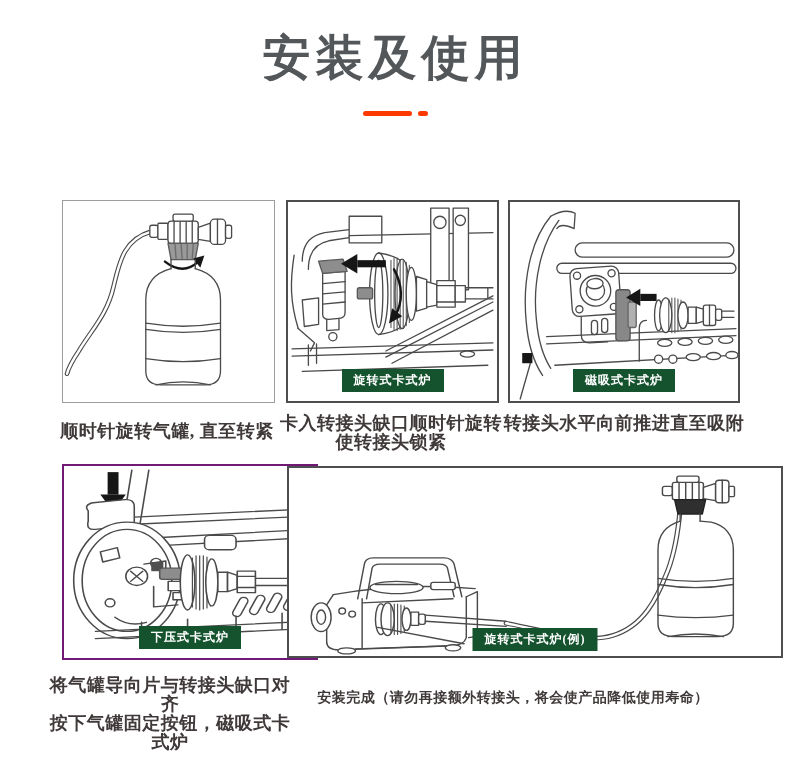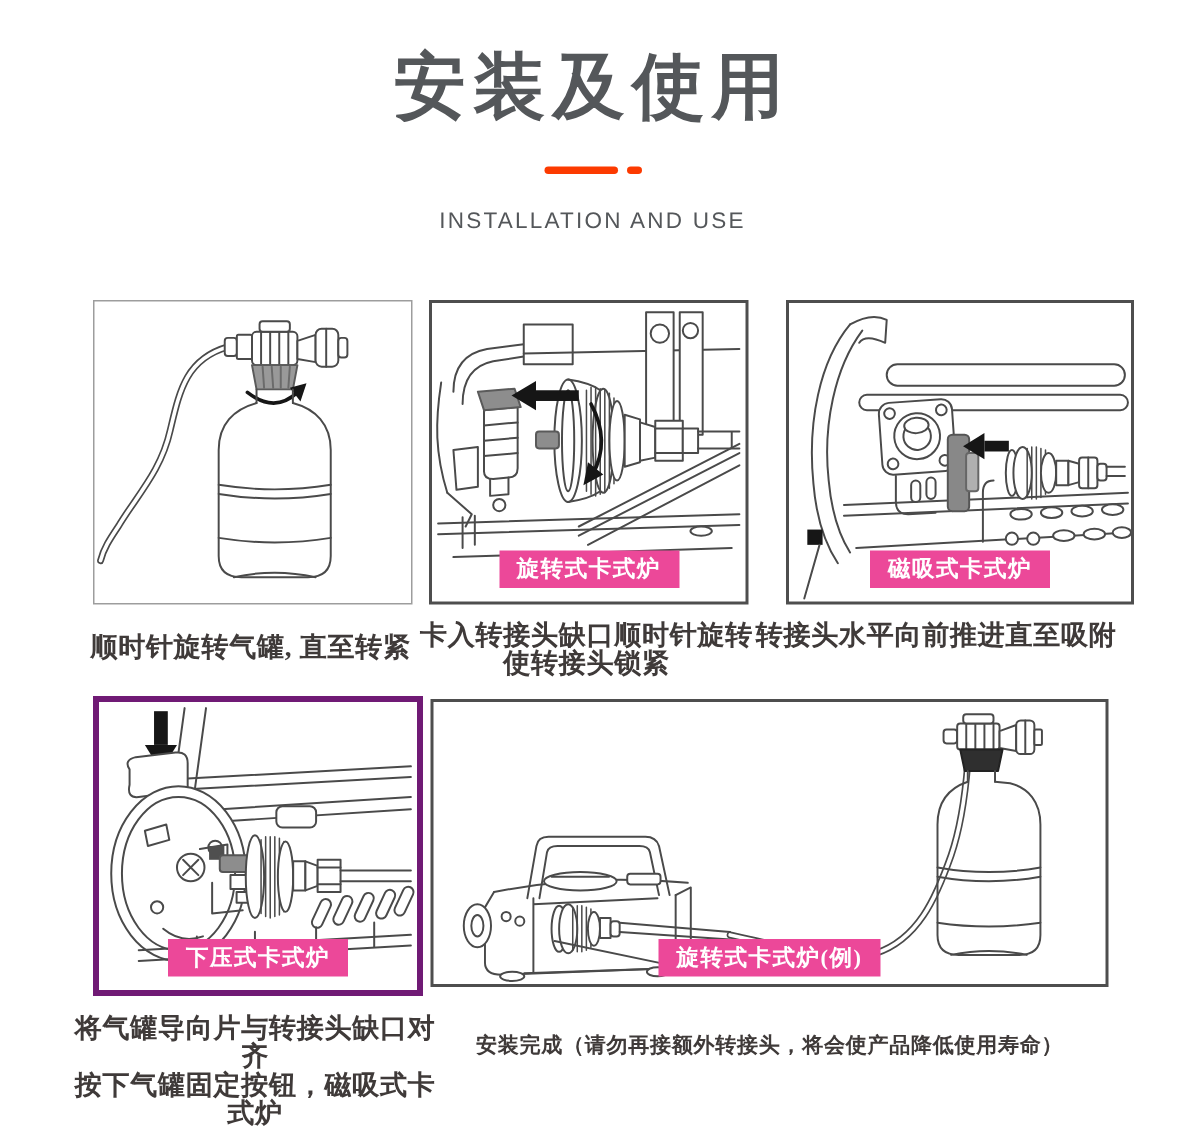--- a/index.html
+++ b/index.html
@@ -10,25 +10,25 @@
   .divider{position:absolute;top:111px;left:0;width:100%;display:flex;
            justify-content:center;align-items:center;gap:6px;}
   .d-long{width:49px;height:5px;border-radius:3px;background:#fc3a00;}
   .d-short{width:10px;height:5px;border-radius:3px;background:#fc3a00;}
   .subtitle{position:absolute;top:139px;left:0;width:100%;text-align:center;
             font-size:15px;font-weight:500;letter-spacing:1.5px;color:#54575a;}
   .panel{position:absolute;margin:0;background:#fff;}
   .panel svg{position:absolute;left:0;top:0;width:100%;height:100%;}
   .p1{left:62px;top:200px;width:211px;height:201px;border:1px solid #9d9d9d;}
   .p2{left:286px;top:200px;width:209px;height:199px;border:2px solid #4e4e4e;}
-  .p3{left:508px;top:200px;width:228px;height:199px;border:2px solid #4e4e4e;margin-left:16px;}
-  .p4{left:62px;top:464px;width:212px;height:192px;border:4px solid #701a75;}
-  .p5{left:287px;top:466px;width:448px;height:188px;border:2px solid #4e4e4e;}
+  .p3{left:508px;top:200px;width:228px;height:199px;border:2px solid #4e4e4e;}
+  .p4{left:62px;top:464px;width:212px;height:192px;border:2px solid #701a75;padding-left:40px;}
+  .p5{left:287px;top:466px;width:448px;height:188px;border:2px solid #4e4e4e;padding-left:44px;}
   .tag{position:absolute;bottom:9px;left:50%;transform:translateX(-50%);
-       background:#ec4899;color:#ffffff;font-size:15px;font-weight:bold;
+       background:#14532d;color:#ffffff;font-size:12px;font-weight:bold;
        letter-spacing:1px;padding:3px 12px;white-space:nowrap;
        font-family:"Liberation Serif","DejaVu Serif",serif;}
   .p5 .tag{bottom:5px;}
   .caption{position:absolute;text-align:center;color:#3f3a39;font-size:18px;
            line-height:19px;font-weight:600;letter-spacing:.5px;
            font-family:"Liberation Serif","DejaVu Serif",serif;}
   .c1{left:42px;top:422px;width:250px;}
   .c2{left:278px;top:414px;width:226px;}
   .c3{left:502px;top:414px;width:244px;}
   .c4{left:44px;top:676px;width:252px;}
@@ -39,21 +39,20 @@
 
 <div class="canvas">
 
   <div class="title">安装及使用</div>
 
   <div class="divider">
     <span class="d-long"></span>
     <span class="d-short"></span>
   </div>
 
-  <div class="subtitle">INSTALLATION AND USE</div>
 
   <figure class="panel p1">
     <svg viewBox="0 0 209 199" preserveAspectRatio="none">
       <g fill="none" stroke="#4a4a4a" stroke-width="1.3" stroke-linecap="round" stroke-linejoin="round">
         <path d="M88,30 C60,38 56,60 50,85 C44,112 28,128 16,148 C10,157 6,163 4,171" stroke-width="4.6"></path>
         <path d="M88,30 C60,38 56,60 50,85 C44,112 28,128 16,148 C10,157 6,163 4,171" stroke="#ffffff" stroke-width="2.4"></path>
         <rect x="86" y="24" width="8" height="12" rx="2" fill="#fff"></rect>
         <rect x="94" y="22" width="10" height="16" rx="1" fill="#fff"></rect>
         <rect x="104" y="20" width="30" height="22" rx="3" fill="#fff"></rect>
         <path d="M110,20 L110,42 M116,20 L116,42 M122,20 L122,42 M128,20 L128,42"></path>

